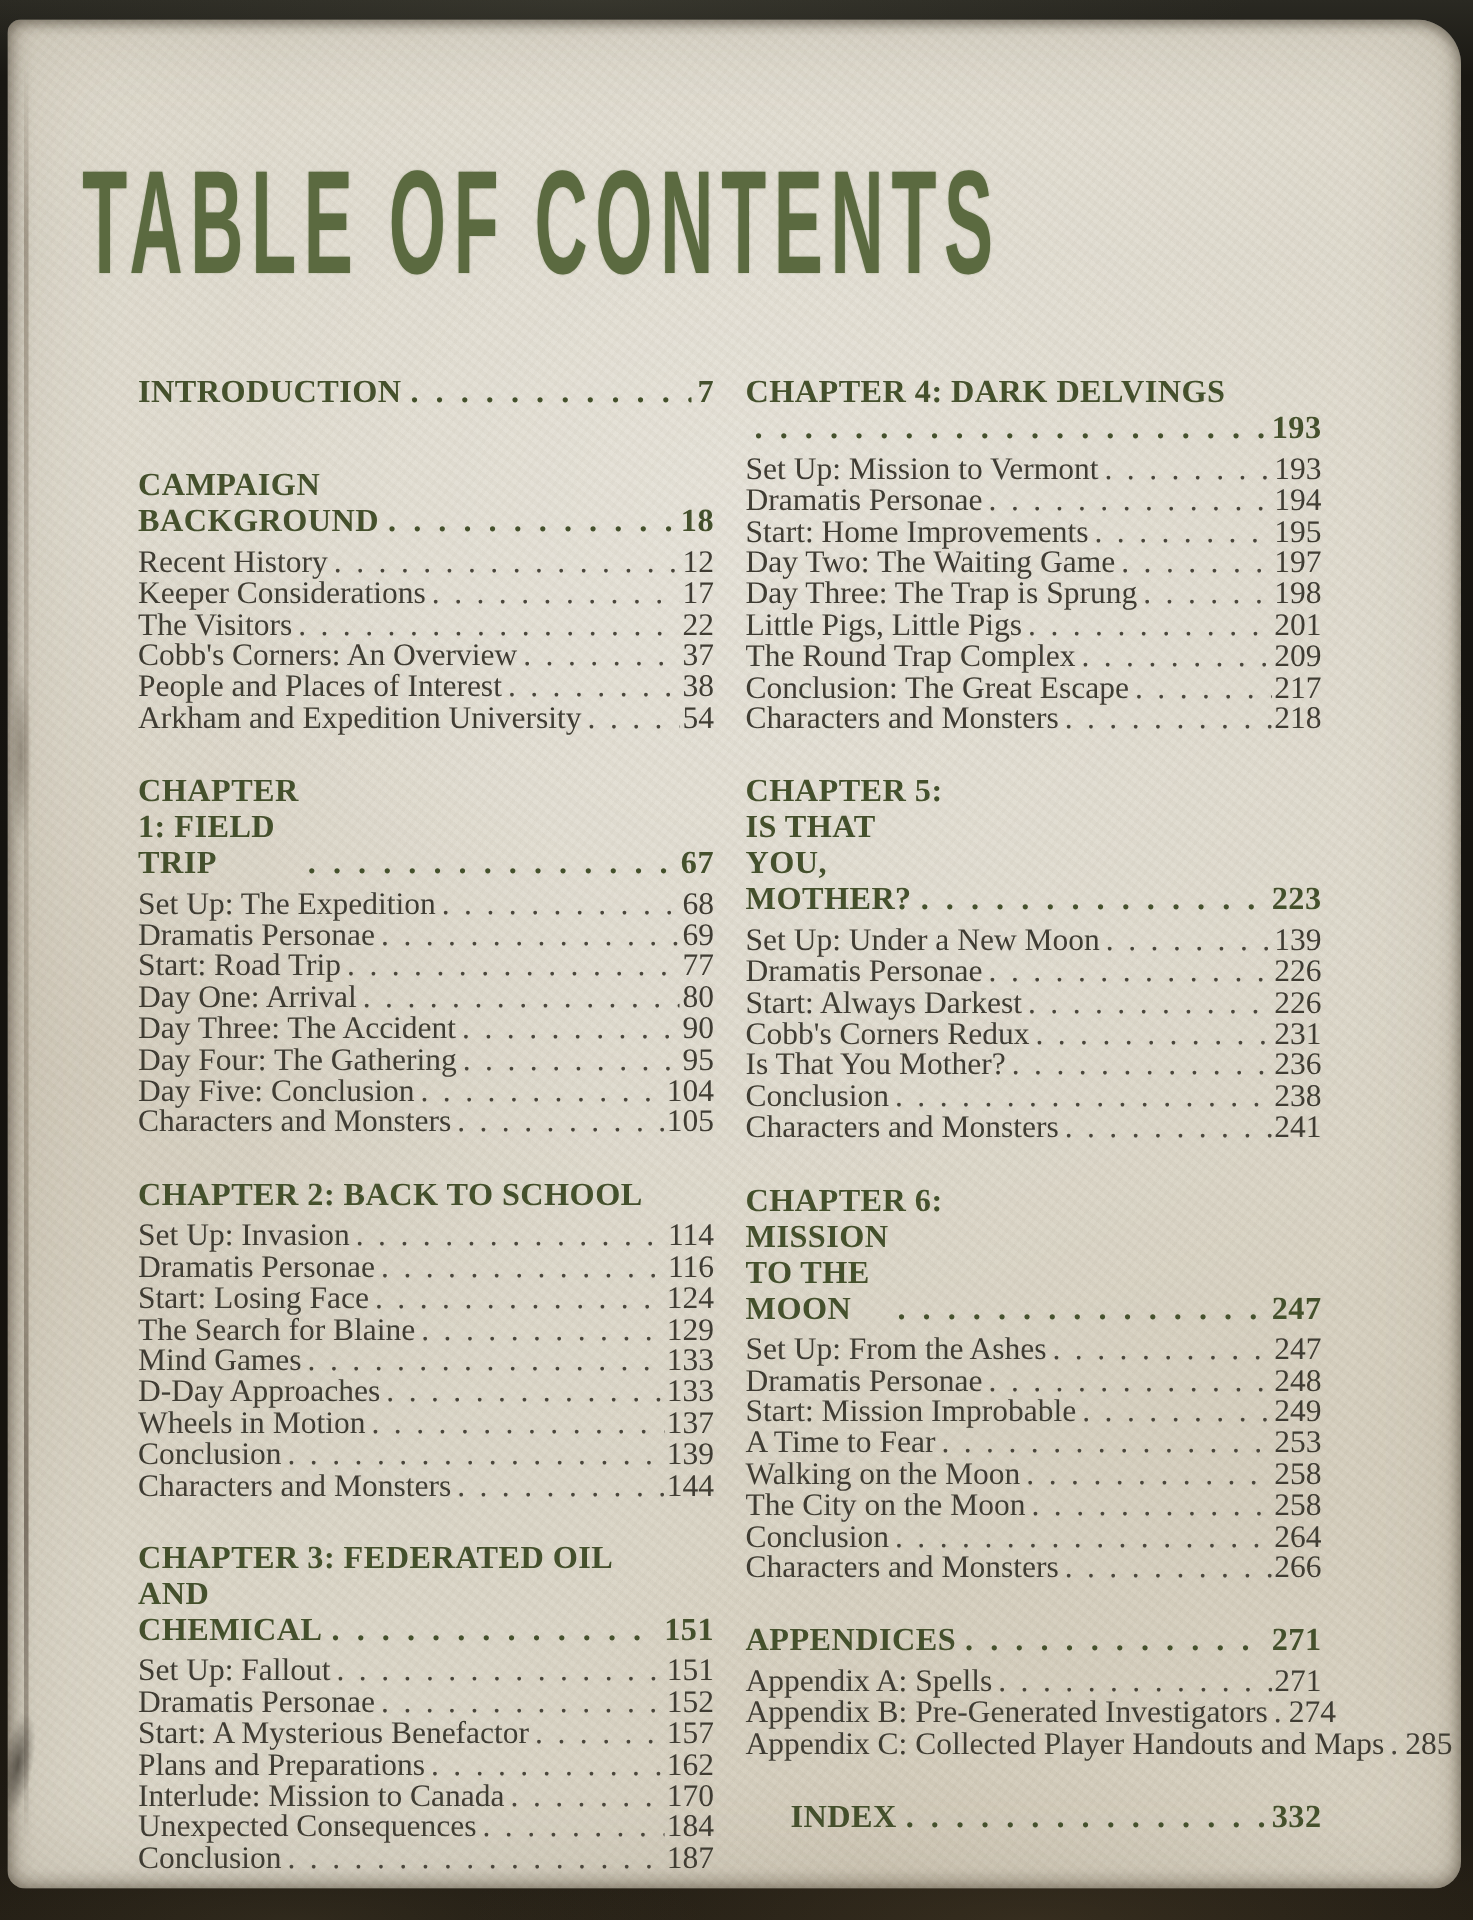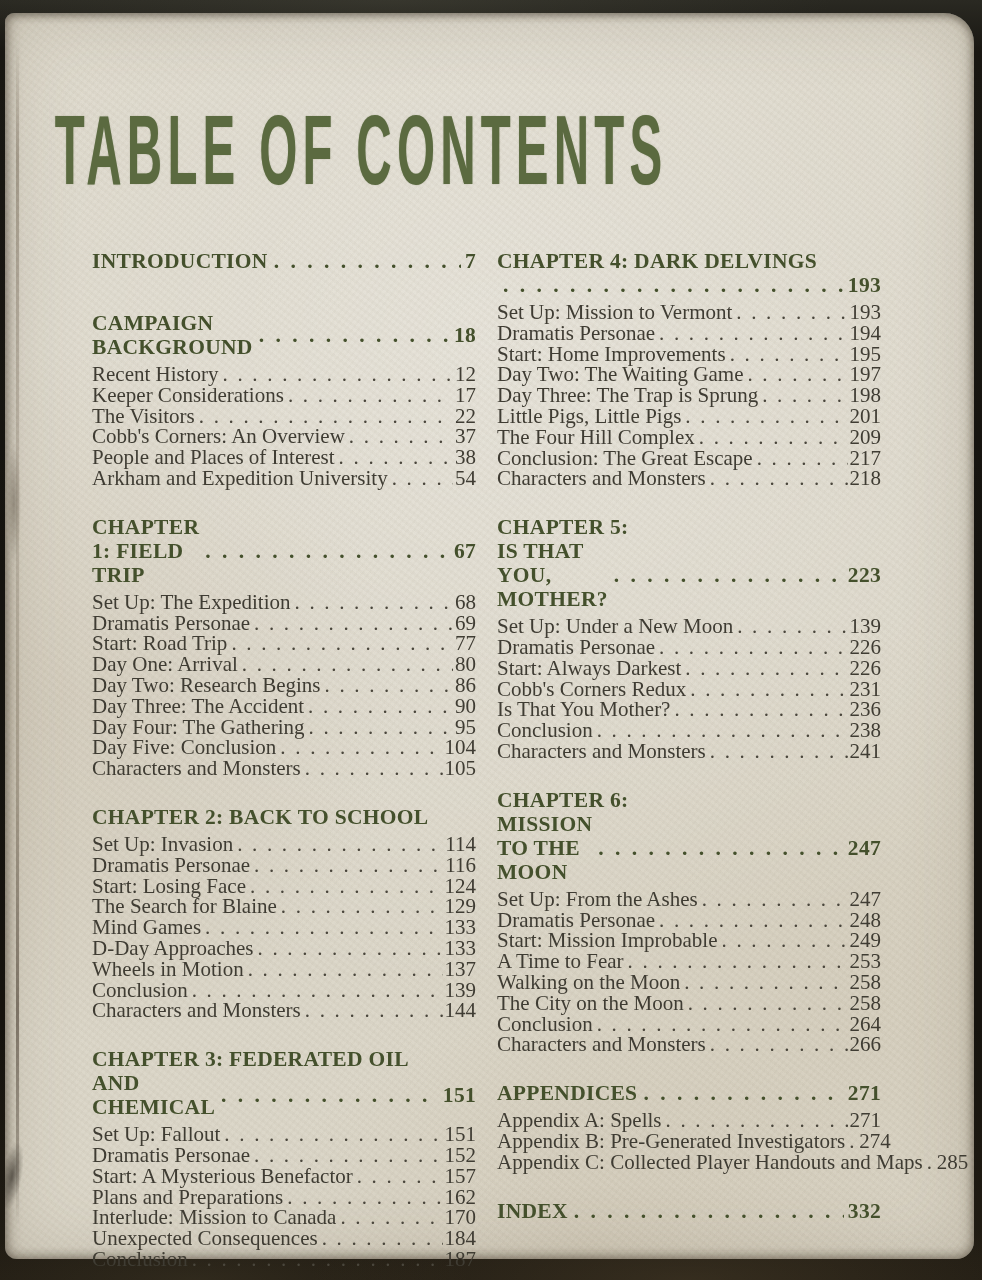--- a/index.html
+++ b/index.html
@@ -51,23 +51,23 @@
     font-family:"Liberation Sans",sans-serif;font-weight:700;
     font-size:57px;letter-spacing:6px;color:#5b6a40;
     transform:scale(.86,1.72);transform-origin:50% 50%;
     text-shadow:0 0 1px rgba(70,85,45,.4);
   }
   .col{position:absolute;top:236px;width:384px;}
   .col-left{left:87px;}
   .col-right{left:492px;}
   .toc-section{margin-bottom:26px;}
   .toc-section[data-key="introduction"]{margin-bottom:38px;}
-  .toc-section[data-key="index"]{margin-bottom:0;}
+  .toc-section[data-key="index"]{margin-bottom:0;margin-left:30px;}
   .h-line{
-    display:flex;align-items:center;
+    display:flex;align-items:flex-end;
     font-weight:700;font-size:21.5px;line-height:24px;color:#44502c;
     letter-spacing:.3px;
   }
   .h-block{margin-bottom:5px;}
   .h-dots{flex:1 1 auto;overflow:hidden;white-space:nowrap;margin:0 4px 0 6px;min-width:10px;}
   .h-dots::after{
     content:". . . . . . . . . . . . . . . . . . . . . . . . . . . . . . . . . . . . . . . . . . . . . . . . . . . .";
     letter-spacing:2px;word-spacing:2px;
   }
   .h-page{flex:0 0 auto;}
@@ -166,25 +166,20 @@
           <span class="e-label">Start: Road Trip</span>
           <span class="e-dots"></span>
           <span class="e-page">77</span>
         </div>
         <div class="entry">
           <span class="e-label">Day One: Arrival</span>
           <span class="e-dots"></span>
           <span class="e-page">80</span>
         </div>
         <div class="entry">
-          <span class="e-label">Day Two: Research Begins</span>
-          <span class="e-dots"></span>
-          <span class="e-page">86</span>
-        </div>
-        <div class="entry">
           <span class="e-label">Day Three: The Accident</span>
           <span class="e-dots"></span>
           <span class="e-page">90</span>
         </div>
         <div class="entry">
           <span class="e-label">Day Four: The Gathering</span>
           <span class="e-dots"></span>
           <span class="e-page">95</span>
         </div>
         <div class="entry">
@@ -333,21 +328,21 @@
           <span class="e-label">Day Three: The Trap is Sprung</span>
           <span class="e-dots"></span>
           <span class="e-page">198</span>
         </div>
         <div class="entry">
           <span class="e-label">Little Pigs, Little Pigs</span>
           <span class="e-dots"></span>
           <span class="e-page">201</span>
         </div>
         <div class="entry">
-          <span class="e-label">The Four Hill Complex</span>
+          <span class="e-label">The Round Trap Complex</span>
           <span class="e-dots"></span>
           <span class="e-page">209</span>
         </div>
         <div class="entry">
           <span class="e-label">Conclusion: The Great Escape</span>
           <span class="e-dots"></span>
           <span class="e-page">217</span>
         </div>
         <div class="entry">
           <span class="e-label">Characters and Monsters</span>

